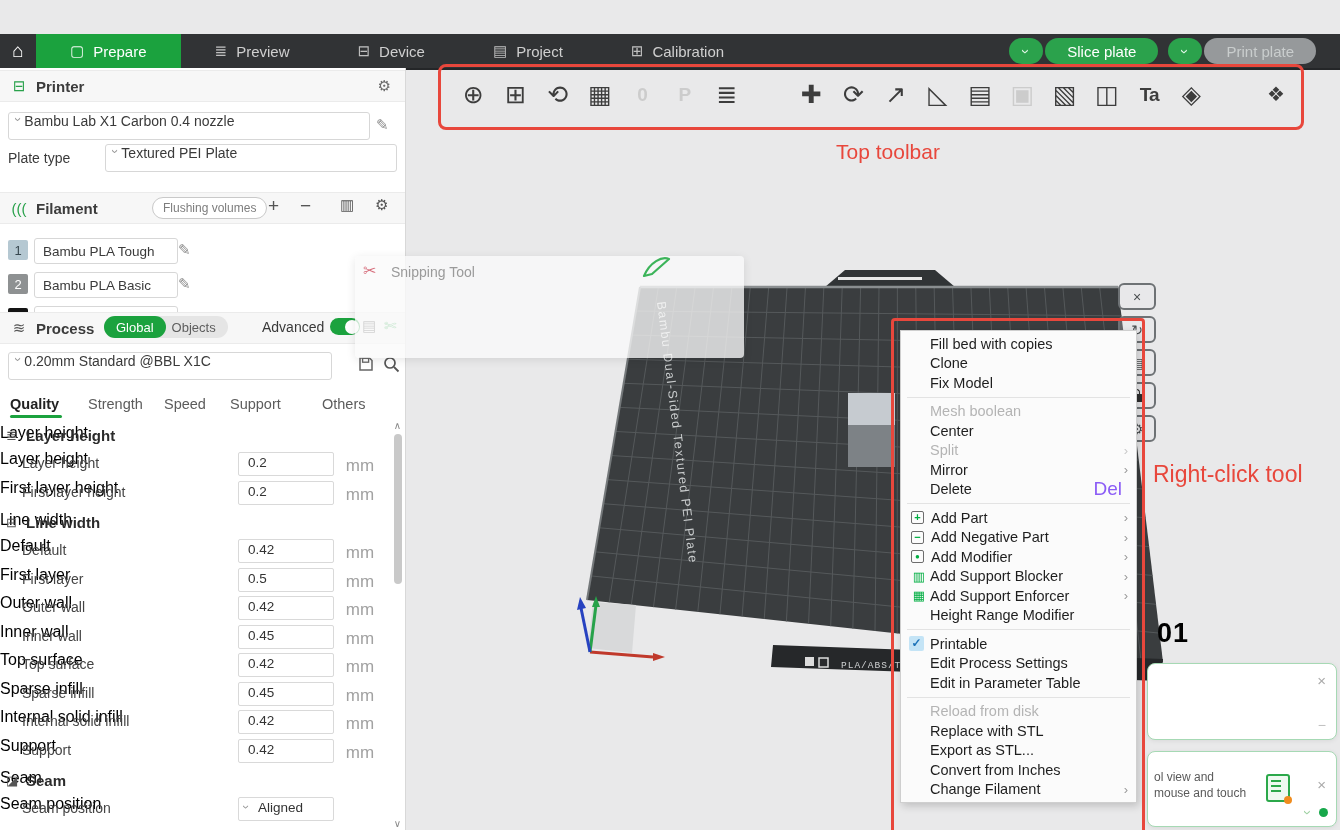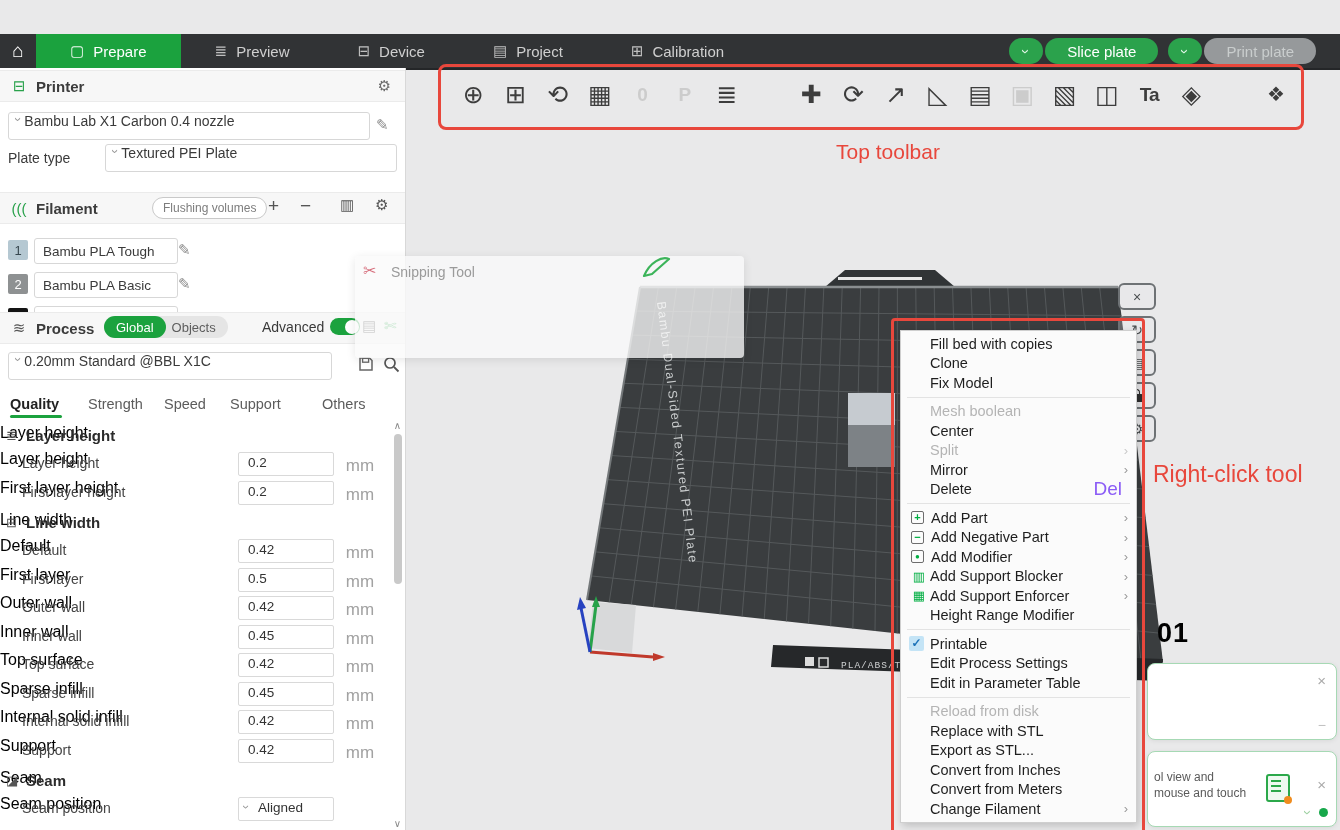--- a/index.html
+++ b/index.html
@@ -774,26 +774,20 @@
         <span class="mch"></span>
       </div>
 
       <div class="mi">
         <span class="mic"></span>
         <span class="mlab">Convert from Inches</span>
         <span class="msc"></span>
         <span class="mch"></span>
       </div>
 
-      <div class="mi">
-        <span class="mic"></span>
-        <span class="mlab">Convert from Meters</span>
-        <span class="msc"></span>
-        <span class="mch"></span>
-      </div>
 
       <div class="mi">
         <span class="mic"></span>
         <span class="mlab">Change Filament</span>
         <span class="msc"></span>
         <span class="mch">›</span>
       </div>
     </div>
 
   <div class="redrect" style="left:438px;top:64px;width:860px;height:60px;"></div>

